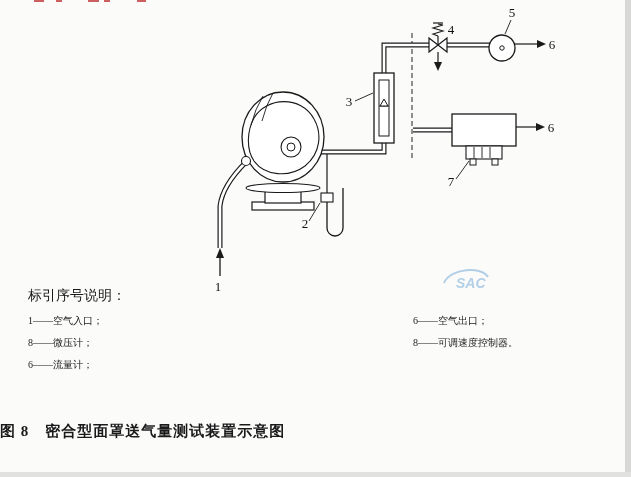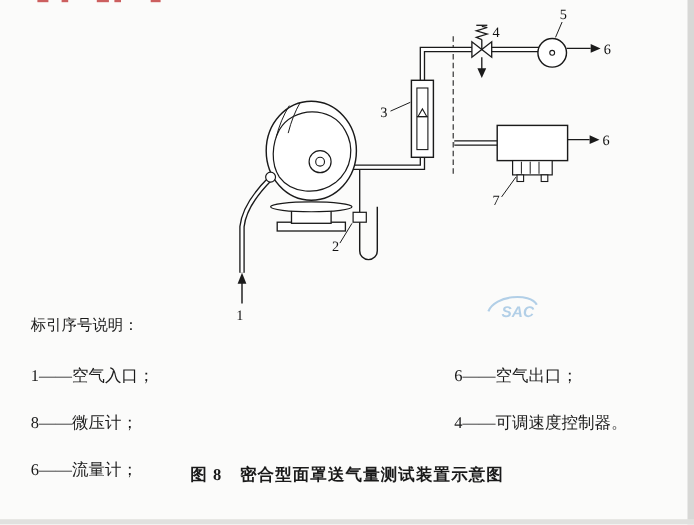--- a/index.html
+++ b/index.html
@@ -7,23 +7,23 @@
     position:relative;width:631px;height:477px;background:#fbfbfa;
     overflow:hidden;font-family:"Liberation Serif", serif;color:#1a1a1a;
   }
   .edge-right{position:absolute;top:0;right:0;width:6px;height:100%;background:#d8d8d6;}
   .edge-bottom{position:absolute;left:0;bottom:0;width:100%;height:5px;background:#e1e1df;}
   .diagram{position:absolute;left:0;top:0;}
   .legend-heading{position:absolute;left:28px;top:287px;font-size:14px;}
   .legend-col{position:absolute;top:310px;}
   .legend-left{left:28px;}
   .legend-right{left:413px;}
-  .legend-item{height:22px;line-height:22px;font-size:15px;white-space:nowrap;margin-top:21px;}
+  .legend-item{height:22px;line-height:22px;font-size:10px;white-space:nowrap;}
   .caption{
-    position:absolute;left:0;top:422px;width:100%;text-align:center;
+    position:absolute;left:0;top:422px;width:100%;text-align:left;
     font-weight:bold;font-size:15px;letter-spacing:1px;
   }
 </style>
 </head>
 <body>
 
 <div class="page">
 
   <svg class="diagram" width="631" height="296" viewBox="0 0 631 296">
 
@@ -137,20 +137,20 @@
   <div class="legend-heading">标引序号说明：</div>
 
   <div class="legend-col legend-left">
     <div class="legend-item">1——空气入口；</div>
     <div class="legend-item">8——微压计；</div>
     <div class="legend-item">6——流量计；</div>
   </div>
 
   <div class="legend-col legend-right">
     <div class="legend-item">6——空气出口；</div>
-    <div class="legend-item">4——可调速度控制器。</div>
+    <div class="legend-item">8——可调速度控制器。</div>
   </div>
 
   <div class="caption">图 8　密合型面罩送气量测试装置示意图</div>
 
   <div class="edge-right"></div>
   <div class="edge-bottom"></div>
 </div>
 
 </body></html>

